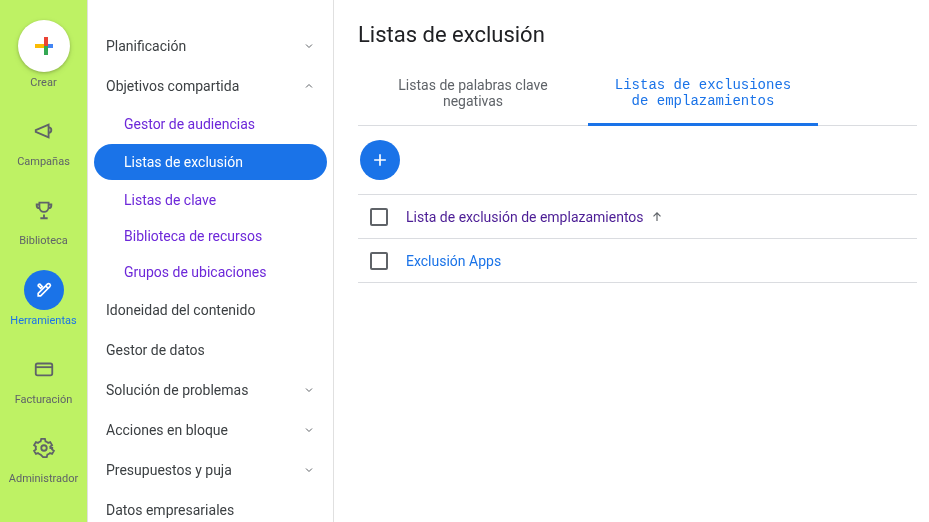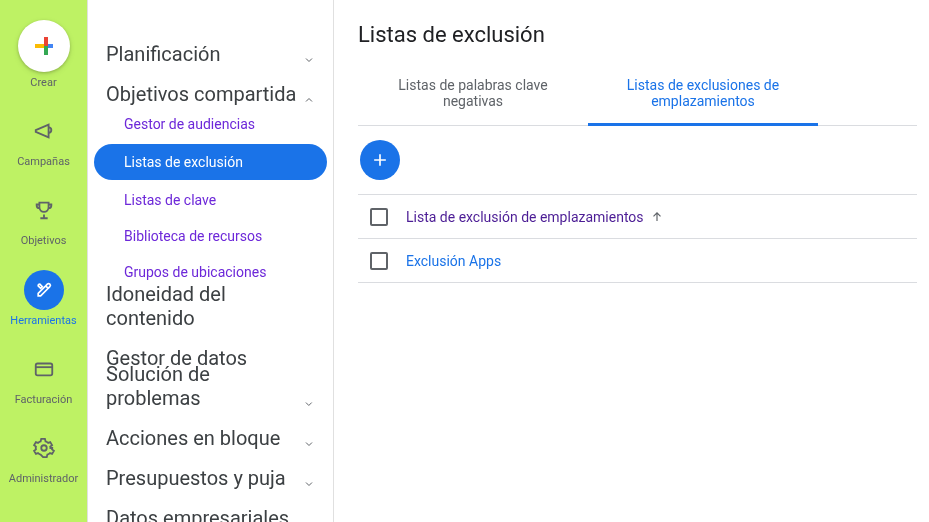--- a/index.html
+++ b/index.html
@@ -66,27 +66,27 @@
 .plus-multicolor .v::after { content:''; position:absolute; bottom:0; width:4px; height:9px; background:#34a853; }
 .rail-item.active .rail-icon.pill { background:#1a73e8; }
 
 .side {
   width: 246px;
   border-right: 1px solid #e0e0e0;
   padding-top: 26px;
 }
 .side-group {
   display: flex;
-  align-items: flex-end;
+  align-items: center;
   justify-content: space-between;
   padding: 0 18px 0 18px;
   height: 40px;
   cursor: pointer;
   color: #3c4043;
-  font-size: 20px;
+  font-size: 14px;
 }
 .chev { width:12px; height:12px; }
 .sub-list { padding: 0; }
 .sub-item {
   height: 36px;
   display: flex;
   align-items: center;
   padding-left: 36px;
   font-size: 14px;
   color: #6d28d9;
@@ -120,20 +120,21 @@
   font-size: 14px;
   color: #5f6368;
   cursor: pointer;
   text-align: center;
   max-width: 230px;
 }
 .tab.active {
   color: #1a73e8;
   border-bottom: 3px solid #1a73e8;
   margin-bottom: -1px;
+  font-family: Liberation Mono, monospace;
 }
 .fab {
   width: 40px;
   height: 40px;
   border-radius: 50%;
   background: #1a73e8;
   display: flex;
   align-items: center;
   justify-content: center;
   margin: 14px 0 14px 2px;
@@ -185,21 +186,21 @@
     </div>
     <div class="rail-label">Campañas</div>
   </div>
 
   <div class="rail-item">
     <div class="rail-icon">
       <svg width="22" height="22" viewBox="0 0 24 24" fill="none" stroke="#5f6368" stroke-width="2">
           <path d="M8 21h8M12 17v4M7 4h10v5a5 5 0 01-10 0V4zM7 6H4v1a3 3 0 003 3M17 6h3v1a3 3 0 01-3 3"></path>
         </svg>
     </div>
-    <div class="rail-label">Objetivos</div>
+    <div class="rail-label">Biblioteca</div>
   </div>
 
   <div class="rail-item active">
     <div class="rail-icon pill">
       <svg width="20" height="20" viewBox="0 0 24 24" fill="none" stroke="#fff" stroke-width="2">
           <path d="M14 7l3 3-9 9H5v-3l9-9zM14 7l2-2a2 2 0 013 3l-2 2"></path>
           <path d="M5 7a2 2 0 012-2l3 3-2 2-3-3z"></path>
         </svg>
     </div>
     <div class="rail-label">Herramientas</div>

